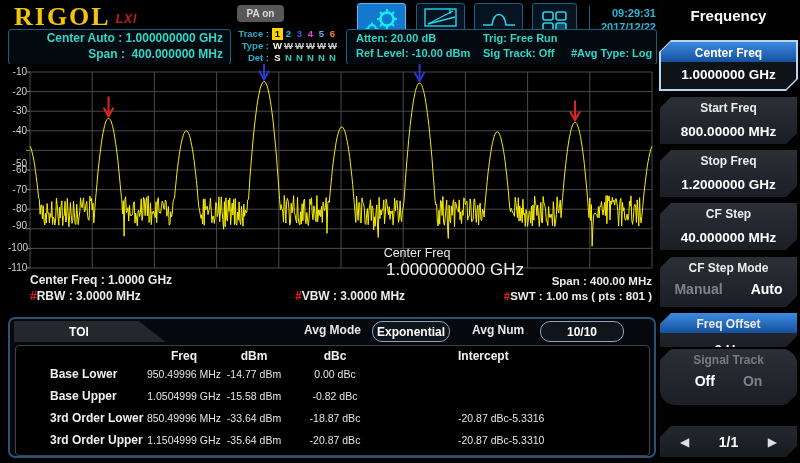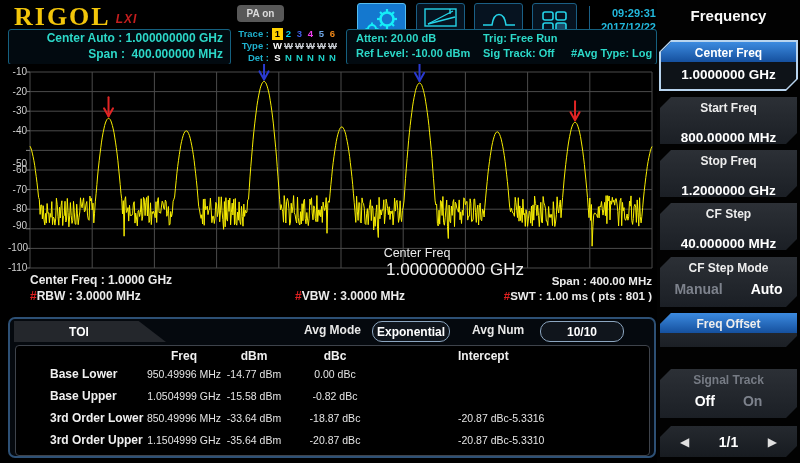--- a/index.html
+++ b/index.html
@@ -60,21 +60,21 @@
   .cellc{position:absolute;color:#e4e4e4;font-size:10.5px;text-align:center;white-space:nowrap;}
   .celll{position:absolute;color:#e4e4e4;font-size:10.5px;white-space:nowrap;}
 
   
   .sidebar{left:657px;top:0;width:143px;height:463px;background:#020202;}
   .sb-title{position:absolute;top:7px;left:0;width:100%;text-align:center;color:#fafafa;
             font-size:15px;font-weight:bold;}
   .mbtn{position:absolute;left:3px;width:137px;background:linear-gradient(#2c3036,#1b1f25);
         clip-path:polygon(11px 0,100% 0,100% calc(100% - 11px),calc(100% - 11px) 100%,0 100%,0 11px);}
   .mbtn .hdr{text-align:center;font-size:12px;font-weight:bold;color:#ededed;padding-top:4px;}
-  .mbtn .val{text-align:center;font-size:13.5px;font-weight:bold;color:#fff;margin-top:15px;}
+  .mbtn .val{text-align:center;font-size:13.5px;font-weight:bold;color:#fff;margin-top:9px;}
   .mbtn .opts{display:flex;justify-content:center;gap:28px;font-size:14px;font-weight:bold;margin-top:6px;}
   .opt-dim{color:#7d828c;}.opt-on{color:#fff;}
   .sel-wrap{position:absolute;left:2px;width:139px;background:#b8d4ee;
         clip-path:polygon(12px 0,100% 0,100% calc(100% - 12px),calc(100% - 12px) 100%,0 100%,0 12px);
         padding:2px;box-sizing:border-box;}
   .sel-inner{width:100%;height:100%;background:#0e1318;
         clip-path:polygon(10px 0,100% 0,100% calc(100% - 10px),calc(100% - 10px) 100%,0 100%,0 10px);}
   .hdr-blue{background:linear-gradient(#3c8be0,#15509e);color:#fff;padding-bottom:2px;}
   .hdr-dis{color:#767b84 !important;}
   .pagebtn{display:flex;align-items:center;justify-content:space-between;padding:0 20px;
@@ -353,21 +353,21 @@
         <span class="opt-dim">Manual</span>
         <span class="opt-on">Auto</span>
       </div>
     </div>
 
     <div class="mbtn" style="top:313px;height:34px;">
       <div class="hdr hdr-blue">Freq Offset</div>
       <div class="val">0 Hz</div>
     </div>
 
-    <div class="mbtn" style="top:369px;height:49px;">
+    <div class="mbtn" style="top:349px;height:56px;border-radius:15px;">
       <div class="hdr hdr-dis">Signal Track</div>
       <div class="opts">
         <span class="opt-on">Off</span>
         <span class="opt-dim">On</span>
       </div>
     </div>
 
     <div class="mbtn pagebtn" style="top:426px;height:31px;">
       <span class="arrow">◀</span>
       <span class="pagetxt">1/1</span>

